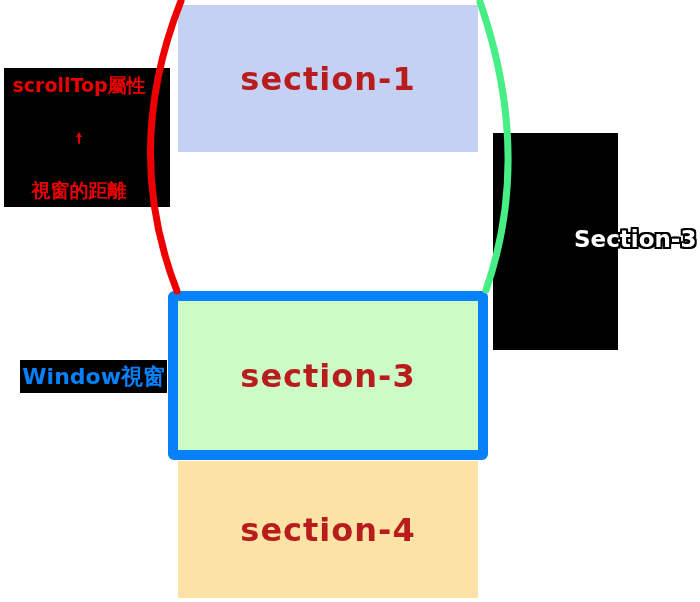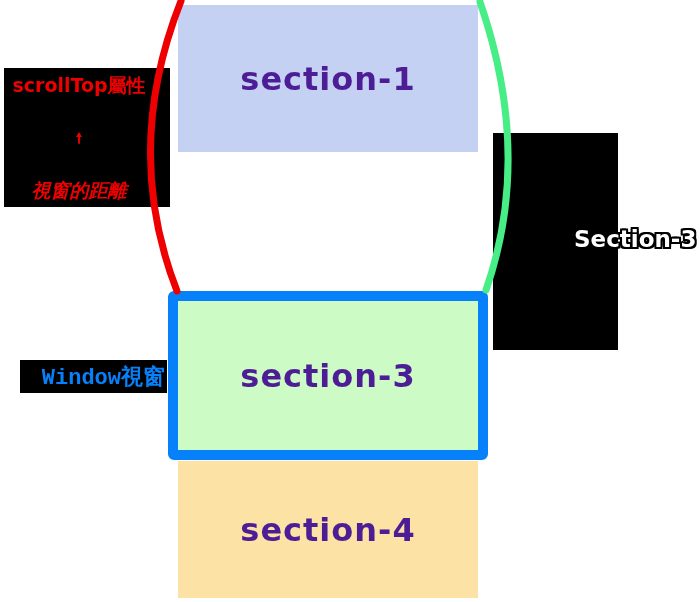--- a/index.html
+++ b/index.html
@@ -20,21 +20,21 @@
     left: 178px;
     width: 300px;
     display: flex;
     align-items: center;
     justify-content: center;
     z-index: 1;
   }
   .section-label {
     font-size: 32px;
     font-weight: bold;
-    color: #4c1d95;
+    color: #b91c1c;
     letter-spacing: 1px;
   }
   #section-1 { top: 5px;   height: 147px; }
   #section-2 { top: 152px; height: 141px; }
   #section-4 { top: 461px; height: 137px; }
 
   
   #window-box {
     position: absolute;
     left: 168px;
@@ -79,21 +79,20 @@
 
   #window-callout {
     left: 20px;
     top: 360px;
     width: 147px;
     height: 33px;
     display: flex;
     align-items: center;
     justify-content: flex-end;
     padding-right: 2px;
-    font-family: Liberation Mono, monospace;
   }
   #window-callout .blue-label {
     color: #0781fa;
     font-weight: bold;
     font-size: 22px;
     white-space: nowrap;
   }
 
   #section3-callout {
     left: 493px;
@@ -146,21 +145,21 @@
   <div class="section" id="section-4" style="background-color: rgb(252, 226, 164);">
     <span class="section-label">section-4</span>
   </div>
 
   <div class="callout" id="scrolltop-callout" style="background-color: rgb(0, 0, 0);">
     <span class="red-line" style="color: rgb(238, 0, 0);">scrollTop屬性</span>
     <svg id="scrolltop-arrow" width="22" height="32" viewBox="0 0 22 32">
       <line x1="11" y1="31" x2="11" y2="9" stroke-width="5" stroke="#ee0000"></line>
       <polygon points="11,0 3,13 19,13" fill="#ee0000"></polygon>
     </svg>
-    <span class="red-line" style="color: rgb(238, 0, 0); font-style: italic;">視窗的距離</span>
+    <span class="red-line" style="color: rgb(238, 0, 0);">視窗的距離</span>
   </div>
 
   <div class="callout" id="window-callout" style="background-color: rgb(0, 0, 0);">
     <span class="blue-label" style="color: rgb(7, 129, 250);">Window視窗</span>
   </div>
 
   <div class="callout" id="section3-callout" style="background-color: rgb(0, 0, 0);"></div>
 
   <span id="section3-outlined-label">Section-3</span>
 

